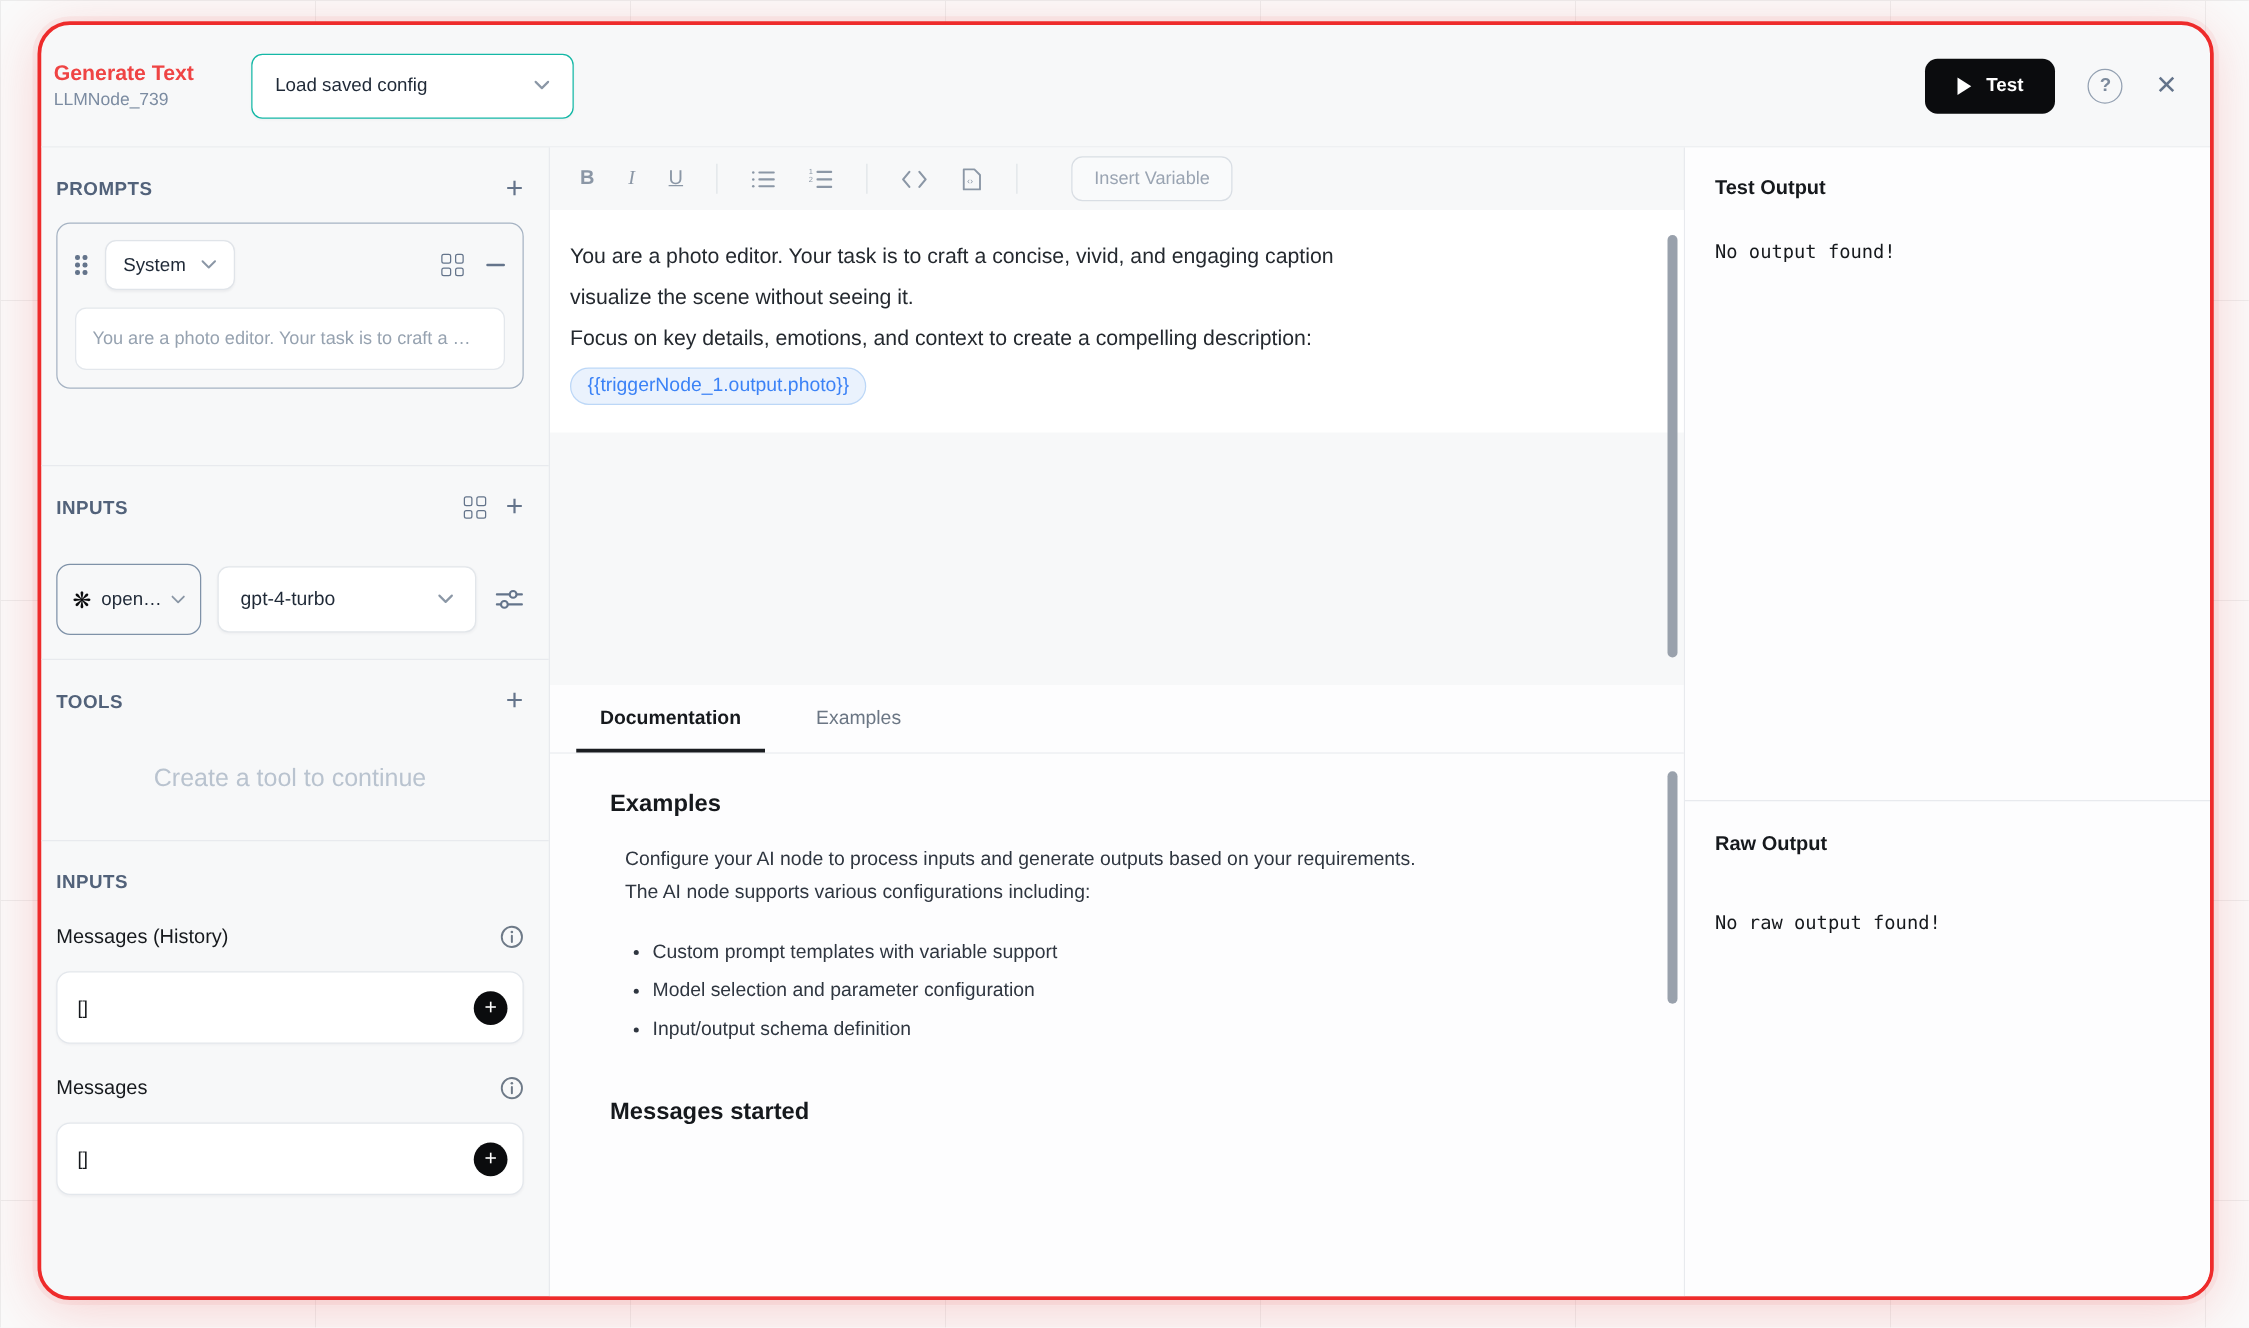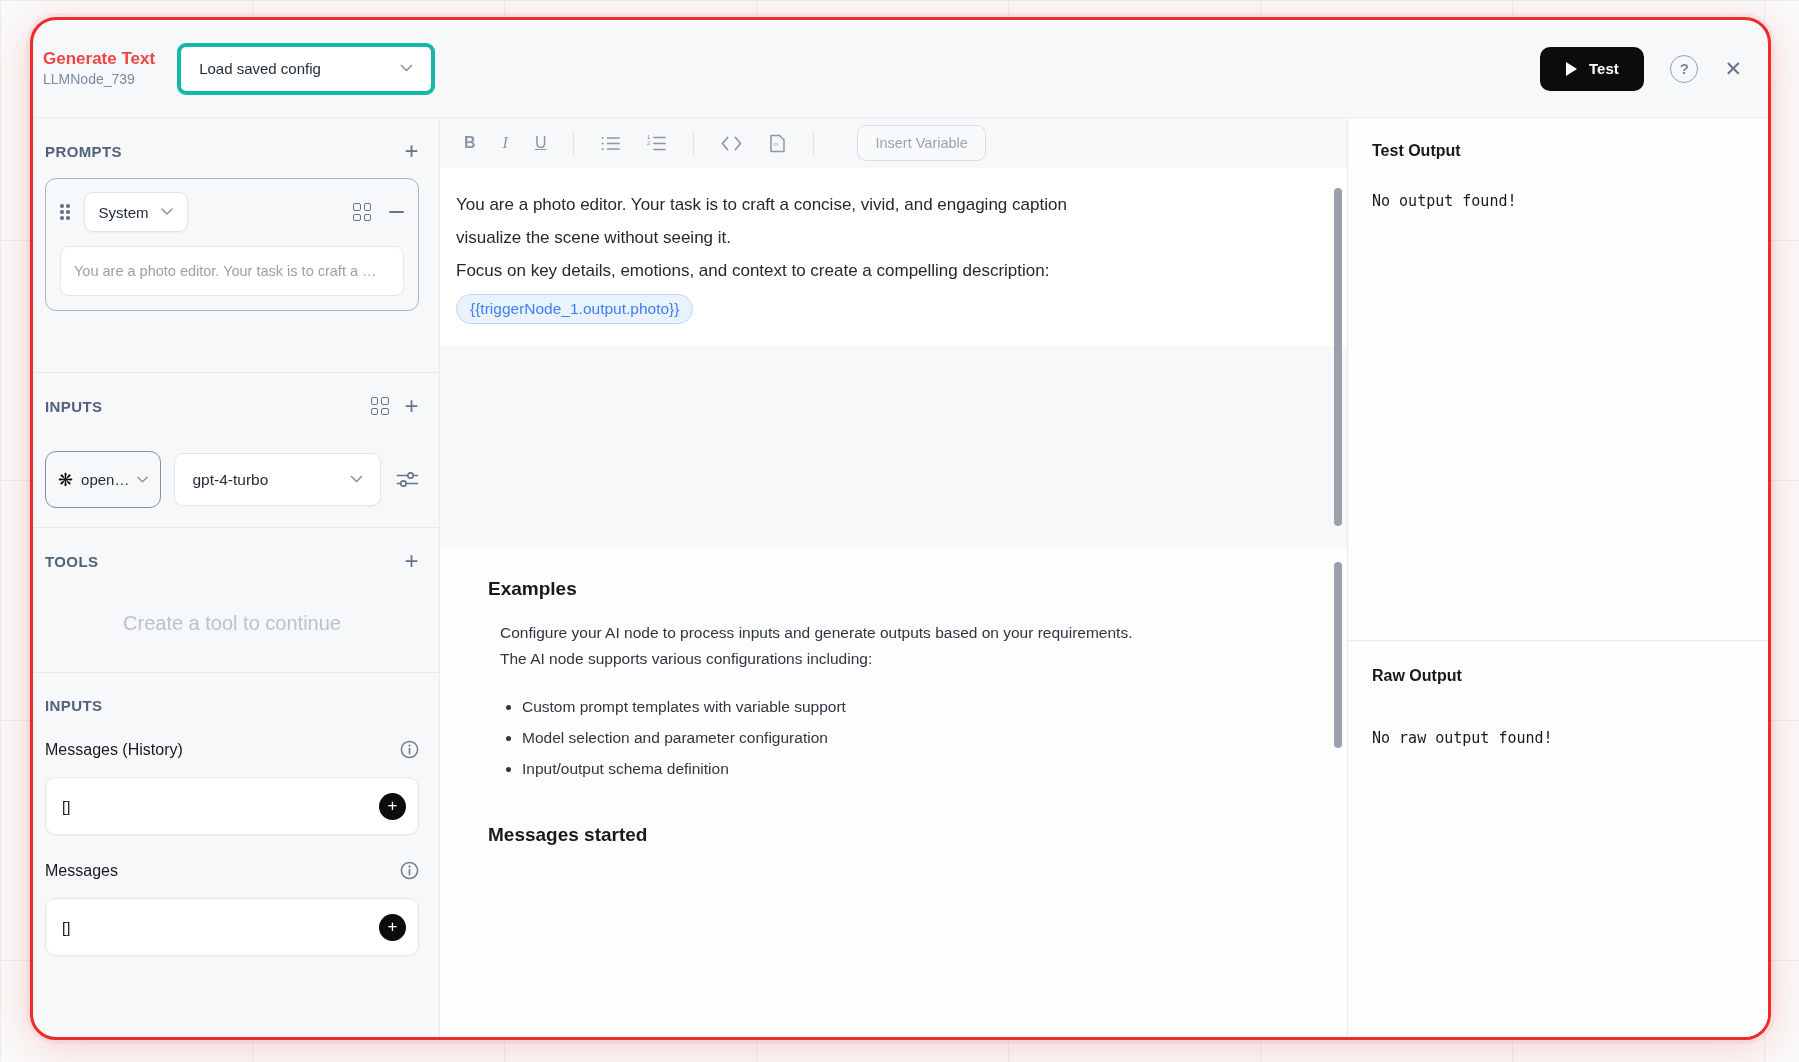--- a/index.html
+++ b/index.html
@@ -21,22 +21,22 @@
     overflow:hidden;
     box-shadow:0 0 0 4px rgba(238,43,43,.06), 0 8px 44px rgba(238,43,43,.20);
     display:flex; flex-direction:column;
   }
 
   
   .hdr { height:98px; flex:0 0 98px; display:flex; align-items:center;
          padding:0 26px 0 10px; border-bottom:1px solid #ebedf0; }
   .hdr-title { font-size:17px; font-weight:700; color:#ef4444; line-height:22px; }
   .hdr-sub { font-size:14px; color:#7b8ba1; line-height:19px; }
-  .cfg-select { margin-left:22px; width:258px; height:52px; background:#fff;
-    border:4px solid #14b8a6; border-radius:9px; display:flex; align-items:center;
+  .cfg-select { margin-left:46px; width:258px; height:52px; background:#fff;
+    border:1px solid #14b8a6; border-radius:9px; display:flex; align-items:center;
     padding:0 18px; font-size:15px; color:#1f2937; box-shadow:0 1px 2px rgba(16,24,40,.04); }
   .cfg-select .chev { margin-left:auto; }
   .hdr-right { margin-left:auto; display:flex; align-items:center; gap:26px; }
   .test-btn { height:44px; min-width:104px; background:#0b0c0e; color:#fff;
     border-radius:10px; display:flex; align-items:center; justify-content:center;
     gap:12px; font-size:15px; font-weight:700; cursor:pointer; }
   .play-tri { width:0; height:0; border-left:11px solid #fff;
     border-top:7px solid transparent; border-bottom:7px solid transparent; }
   .help-circ { width:28px; height:28px; border:1.6px solid #94a1b2; border-radius:50%;
     color:#7c8a9c; font-size:15px; font-weight:700; display:flex; align-items:center;
@@ -363,20 +363,28 @@
           <div class="ed-line">You are a photo editor. Your task is to craft a concise, vivid, and engaging caption</div>
           <div class="ed-line">visualize the scene without seeing it.</div>
           <div class="ed-line">Focus on key details, emotions, and context to create a compelling description:</div>
           <div class="chip-row">
             <span class="var-chip">{{triggerNode_1.output.photo}}</span>
           </div>
         </div>
         <div class="scrollbar ed-scroll"></div>
       </div>
 
+      <div class="tabs">
+        <div class="tab active">
+          <span>Documentation</span>
+        </div>
+        <div class="tab">
+          <span>Examples</span>
+        </div>
+      </div>
 
       <div class="docs">
         <div class="doc-h">Examples</div>
         <div class="doc-p">
           <div class="doc-line">Configure your AI node to process inputs and generate outputs based on your requirements.</div>
           <div class="doc-line">The AI node supports various configurations including:</div>
         </div>
         <ul class="doc-ul">
           <li>Custom prompt templates with variable support</li>
           <li>Model selection and parameter configuration</li>

